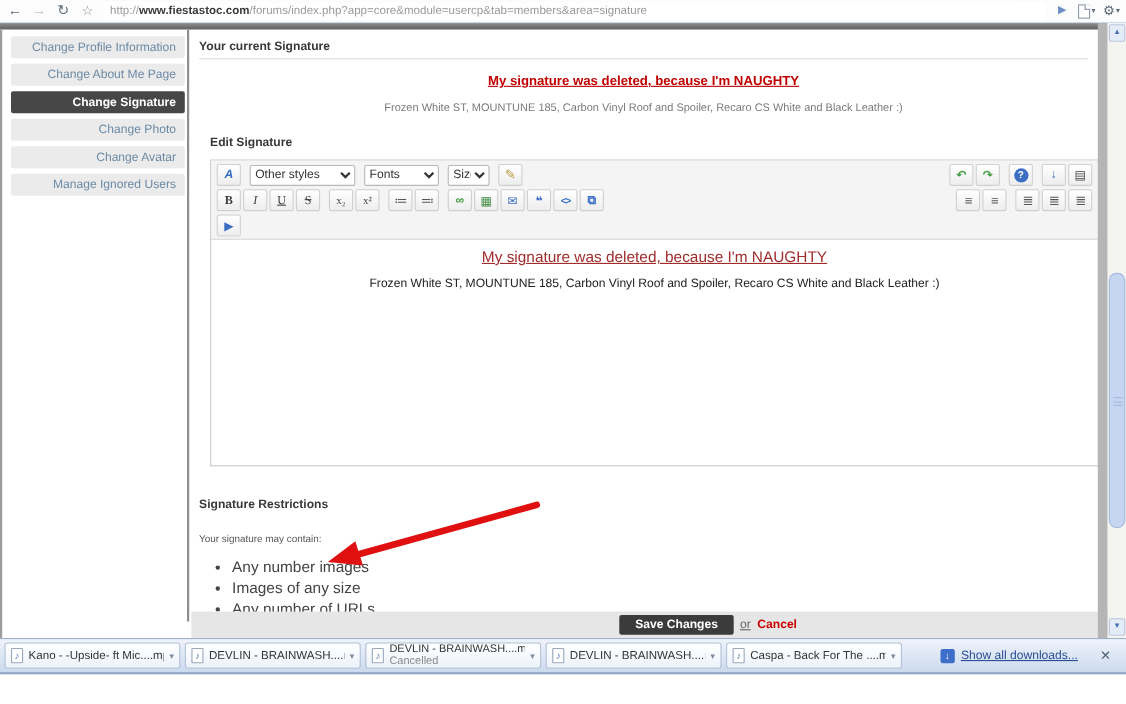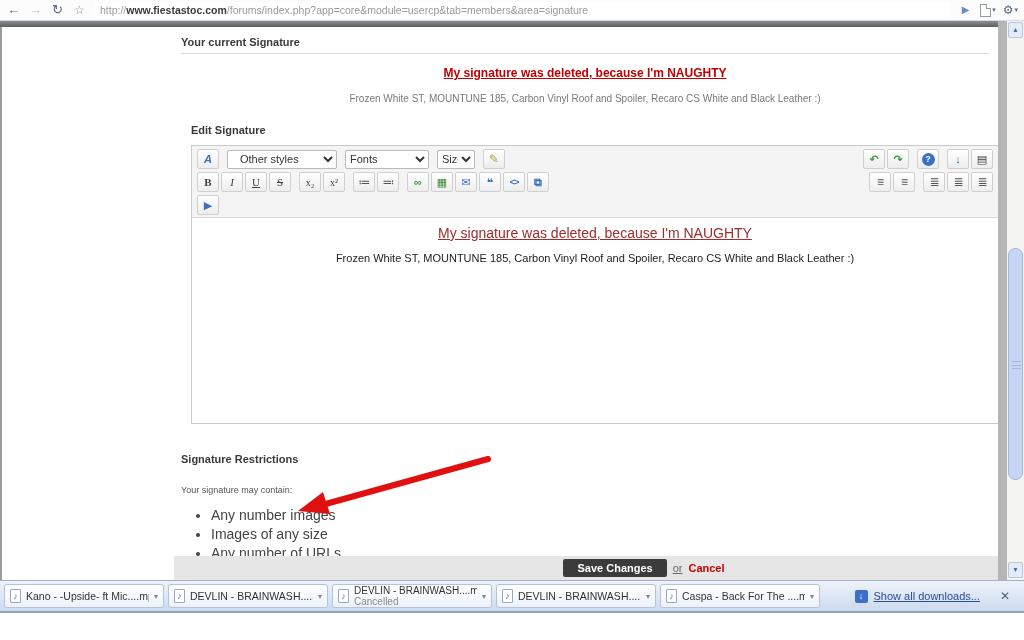--- a/index.html
+++ b/index.html
@@ -47,21 +47,21 @@
 
   .edit-sig { position:absolute; top:97px; left:189px; width:808px; }
   .editor { margin-top:9px; border:1px solid #c9c9c9; height:279px; background:#fff; }
   .ed-toolbar { background:#f4f4f4; border-bottom:1px solid #d8d8d8; padding:3px 5px 2px 5px; }
   .ed-row { display:flex; align-items:center; gap:2px; margin-bottom:3px; }
   .ed-btn { width:22px; height:20px; background:linear-gradient(#ffffff,#ededed);
     border:1px solid #d0d0d0; border-radius:2px; display:flex; align-items:center;
     justify-content:center; font-size:11px; color:#3f3f3f; cursor:pointer; flex:none; }
   .ed-select { height:19px; font-size:11px; color:#333; border:1px solid #b9b9b9;
     background:#fff; border-radius:2px; }
-  .w-styles{ width:110px;padding-left:8px; } .w-fonts{ width:84px; } .w-sizes{ width:38px; }
+  .w-styles{ width:96px; } .w-fonts{ width:68px; } .w-sizes{ width:38px; }
   .spacer { flex:1; }
   .ml { margin-left:6px; }
   .g-green { color:#3f9a3f; font-weight:bold; }
   .g-blue { color:#3a6fc4; font-weight:bold; }
   .g-lines { color:#555; font-size:12px; letter-spacing:-1px; }
   .rf { color:#3a6fc4; font-weight:bold; font-style:italic; }
   .pencil { color:#b99a3a; font-size:12px; }
   .icon-circle { background:#3a6fc4; color:#fff; border-radius:50%; width:13px; height:13px;
     line-height:13px; font-size:9px; text-align:center; font-weight:bold; }
   .b-bold{ font-weight:bold; font-family:"Liberation Serif",serif; }
@@ -149,20 +149,28 @@
     <span class="menu-group">
       <span class="tools-icon">⚙</span>
       <span class="caret">▾</span>
     </span>
   </div>
 
   <div class="dark-bar"></div>
 
   <div class="page">
 
+    <div class="sidebar">
+      <div class="side-item">Change Profile Information</div>
+      <div class="side-item">Change About Me Page</div>
+      <div class="side-item selected">Change Signature</div>
+      <div class="side-item">Change Photo</div>
+      <div class="side-item">Change Avatar</div>
+      <div class="side-item">Manage Ignored Users</div>
+    </div>
 
     <div class="current-sig">
       <div class="sec-header">Your current Signature</div>
       <hr class="sec-rule">
       <div class="sig-deleted">My signature was deleted, because I'm NAUGHTY</div>
       <div class="sig-desc">Frozen White ST, MOUNTUNE 185, Carbon Vinyl Roof and Spoiler, Recaro CS White and Black Leather :)</div>
     </div>
 
     <div class="edit-sig">
       <div class="sec-header">Edit Signature</div>

